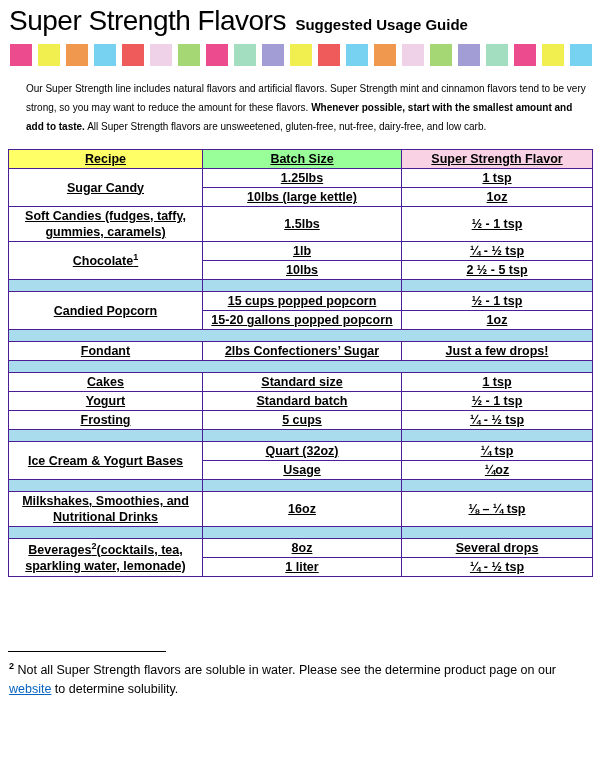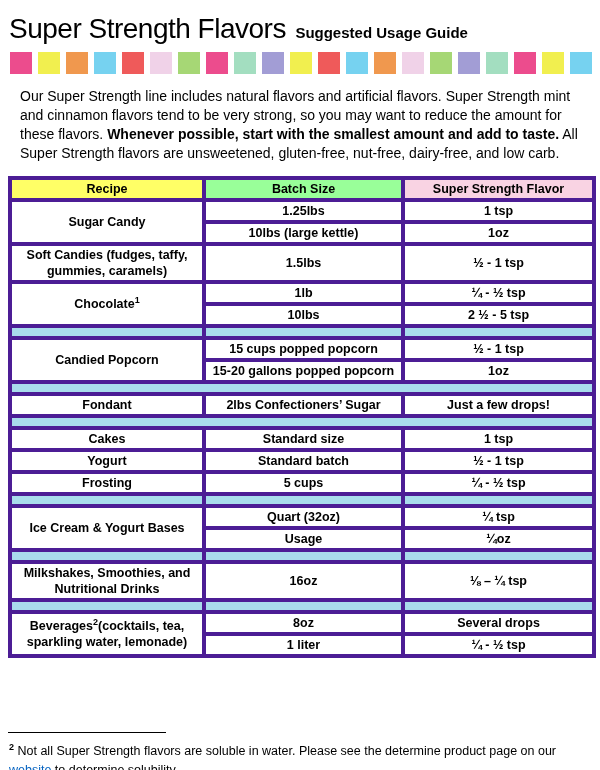--- a/index.html
+++ b/index.html
@@ -1,34 +1,34 @@
 <!DOCTYPE html>
 <html style="--recipe-header-bg: #FFFF66; --batch-header-bg: #99FF99; --flavor-header-bg: #F9D3E3; --separator-row-bg: #A9DCEC; --link-color: #0563C1;"><head>
 <meta charset="utf-8">
 <style>
   * { margin:0; padding:0; box-sizing:border-box; }
   html,body { background:#ffffff; }
   .page {
     position:relative; width:600px; height:770px; background:#fff;
     font-family:"Liberation Sans", sans-serif; color:#000; overflow:hidden;
   }
-  .title-row { padding:5px 12px 0 9px; white-space:nowrap;margin-top:8px; }
+  .title-row { padding:5px 12px 0 9px; white-space:nowrap; }
   .title { font-size:28px; font-weight:normal; letter-spacing:-0.5px; display:inline; }
   .subtitle { font-size:15px; font-weight:bold; display:inline; margin-left:5px; }
   .strip { display:flex; gap:6px; margin:7px 0 0 10px; height:22px; }
   .swatch { width:22px; height:22px; flex:0 0 auto; }
-  .intro { margin:13px 9px 0 20px; font-size:14px; line-height:19px; }
+  .intro { margin:13px 9px 0 26px; font-size:10px; line-height:19px; }
   .intro .b { font-weight:bold; }
   table.usage {
     margin:13px 0 0 8px; width:584px; border-collapse:collapse;
     font-size:12.5px; font-weight:bold; table-layout:fixed;
   }
   table.usage th, table.usage td {
-    border:4px solid #4c1d95; text-align:center; vertical-align:middle;
-    padding:1px 6px; height:18px; line-height:16px;
+    border:1px solid #4c1d95; text-align:center; vertical-align:middle;
+    padding:1px 6px; height:18px; line-height:16px;text-decoration:underline;
   }
   th.hdr-recipe { background:var(--recipe-header-bg); font-weight:bold; }
   th.hdr-batch  { background:var(--batch-header-bg);  font-weight:bold; }
   th.hdr-flavor { background:var(--flavor-header-bg); font-weight:bold; }
   tr.band td { background:var(--separator-row-bg); height:12px; padding:0; }
   td sup, .footnote sup { font-size:9px; vertical-align:super; line-height:0; }
   .fn-sep { width:158px; border-top:1.5px solid #000; margin:74px 0 0 8px; }
   .footnote { margin:9px 10px 0 9px; font-size:12.5px; line-height:19px; }
   .footnote + .footnote { margin-top:17px; }
   .footnote sup { font-weight:bold; }

